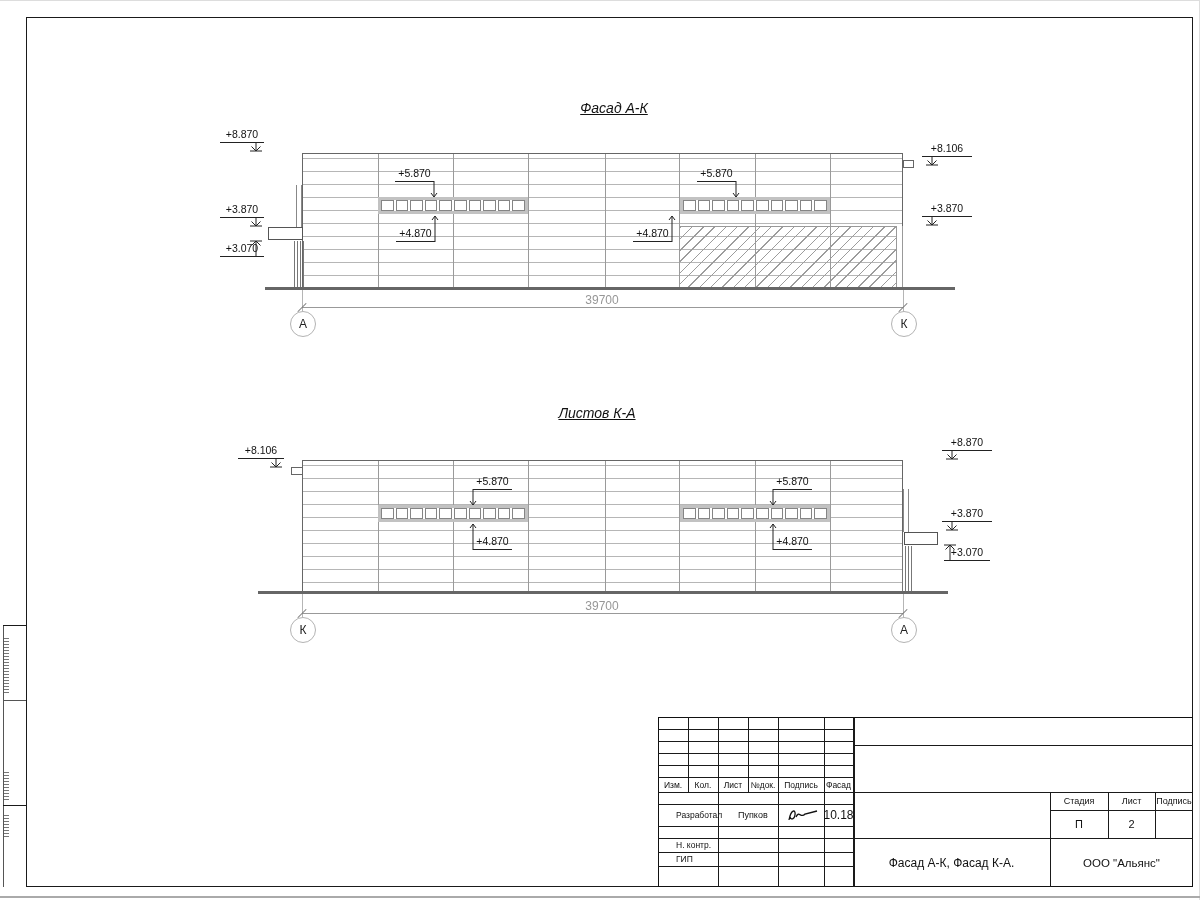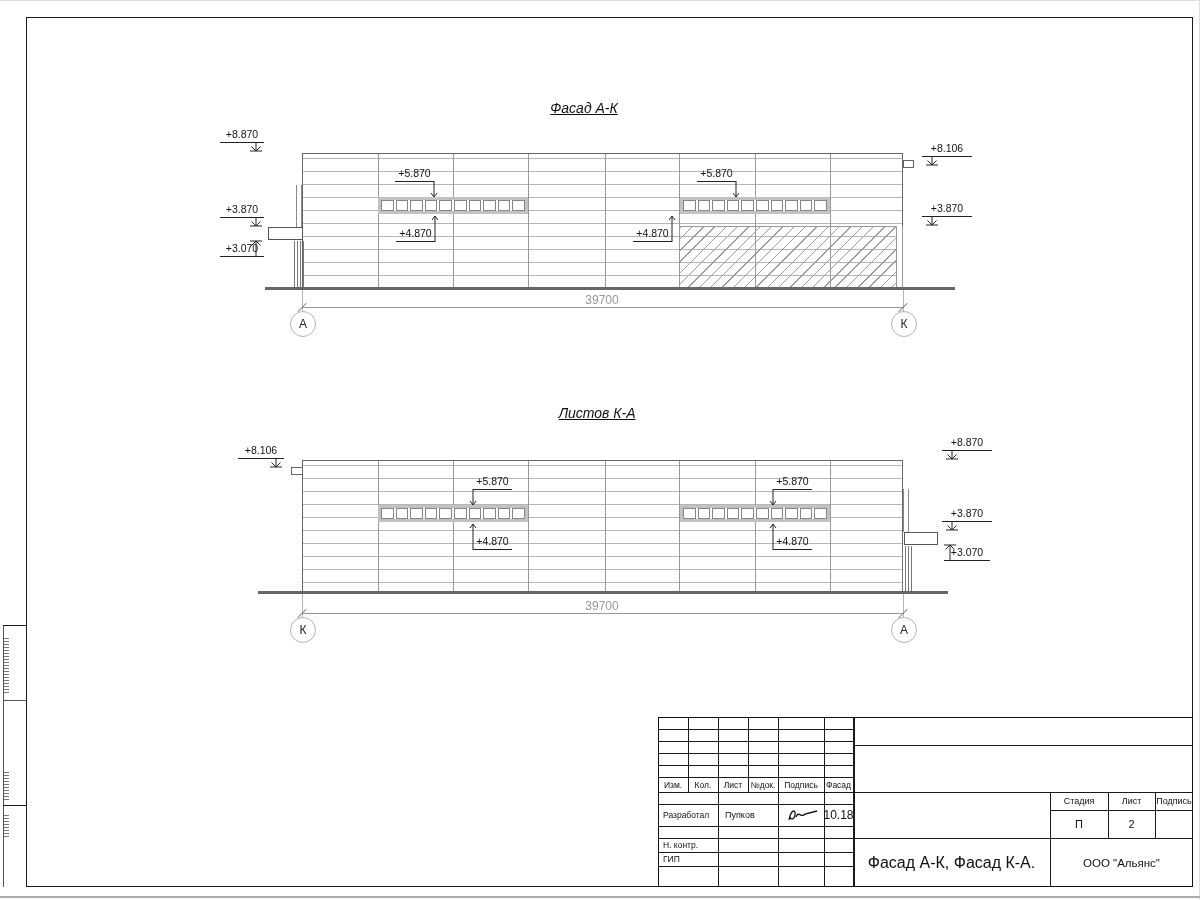--- a/index.html
+++ b/index.html
@@ -39,42 +39,42 @@
         border-bottom:1px solid #222;text-align:center;padding-bottom:2px;z-index:7;}
   .elev svg{position:absolute;overflow:visible;}
   .ftitle{position:absolute;width:160px;text-align:center;font-size:14px;font-style:italic;
           text-decoration:underline;color:#111;}
   
   .tb-out{position:absolute;border:1.2px solid #111;box-sizing:border-box;}
   .tbh{position:absolute;height:1px;background:#1a1a1a;}
   .tbv{position:absolute;width:1px;background:#1a1a1a;}
   .tbc{position:absolute;font-size:8.5px;color:#111;box-sizing:border-box;}
   .c{display:flex;align-items:center;justify-content:center;text-align:center;}
-  .l{display:flex;align-items:center;padding-left:3px;}
+  .l{display:flex;align-items:center;padding-left:16px;}
   .dash{position:absolute;background:repeating-linear-gradient(to bottom,#777 0 1px,transparent 1px 3px);}
 </style>
 </head>
 <body>
 
 <div id="page">
 
   <div class="edge" style="left:0;top:0;width:1200px;height:1px;"></div>
   <div class="edge" style="left:1199px;top:0;width:1px;height:900px;"></div>
   <div class="abs" style="left:0;top:896px;width:1200px;height:2px;background:#aaa;"></div>
   <div class="abs" style="left:3px;top:625px;width:1px;height:262px;background:#555;"></div>
   <div class="frame"></div>
 
   <div class="tbh" style="left:3px;top:625px;width:23px;"></div>
   <div class="tbh" style="left:3px;top:700px;width:23px;background:#555;"></div>
   <div class="tbh" style="left:3px;top:805px;width:23px;"></div>
   <div class="dash" style="left:4px;top:638px;width:5px;height:55px;"></div>
   <div class="dash" style="left:4px;top:772px;width:5px;height:30px;"></div>
   <div class="dash" style="left:4px;top:815px;width:5px;height:22px;"></div>
 
-  <div class="ftitle" style="left:504px;top:100px;">Фасад А-К</div>
+  <div class="ftitle" style="left:534px;top:100px;">Фасад А-К</div>
   <div class="fbody" id="f1body" style="left:302px;top:153px;width:601px;height:135px;"></div>
   <div class="hatch" style="left:680px;top:226px;width:223px;height:61px;"></div>
   <div class="trim" style="left:896px;top:226px;width:7px;height:61px;"></div>
   <div class="wband" style="left:378px;top:197px;width:150px;">
       <span></span>
       <span></span>
       <span></span>
       <span></span>
       <span></span>
       <span></span>
@@ -275,21 +275,21 @@
   <div class="tbc l" style="left:660px;top:838px;width:58px;height:14px;">Н. контр.</div>
   <div class="tbc l" style="left:660px;top:852px;width:58px;height:14px;">ГИП</div>
 
   <div class="tbc c" style="left:1050px;top:792px;width:58px;height:18px;font-size:9px;">Стадия</div>
   <div class="tbc c" style="left:1108px;top:792px;width:47px;height:18px;font-size:9px;">Лист</div>
   <div class="tbc c" style="left:1155px;top:792px;width:38px;height:18px;font-size:9px;">Подпись</div>
   <div class="tbc c" style="left:1050px;top:810px;width:58px;height:28px;font-size:11px;">П</div>
   <div class="tbc c" style="left:1108px;top:810px;width:47px;height:28px;font-size:11px;">2</div>
   <div class="tbc c" style="left:1155px;top:810px;width:38px;height:28px;font-size:11px;"></div>
 
-  <div class="tbc c" style="left:853px;top:838px;width:197px;height:49px;font-size:16px;">Фасад А-К, Фасад К-А.</div>
+  <div class="tbc c" style="left:853px;top:838px;width:197px;height:49px;font-size:12px;">Фасад А-К, Фасад К-А.</div>
   <div class="tbc c" style="left:1050px;top:838px;width:143px;height:49px;font-size:11.5px;">ООО "Альянс"</div>
 <div class="hline" style="left: 303px; top: 158px; width: 599px;"></div>
     <div class="hline" style="left: 303px; top: 171px; width: 599px;"></div>
     <div class="hline" style="left: 303px; top: 184px; width: 599px;"></div>
     <div class="hline" style="left: 303px; top: 197px; width: 599px;"></div>
     <div class="hline" style="left: 303px; top: 210px; width: 599px;"></div>
     <div class="hline" style="left: 303px; top: 223px; width: 599px;"></div>
     <div class="hline" style="left: 303px; top: 236px; width: 599px;"></div>
     <div class="hline" style="left: 303px; top: 249px; width: 599px;"></div>
     <div class="hline" style="left: 303px; top: 262px; width: 599px;"></div>

